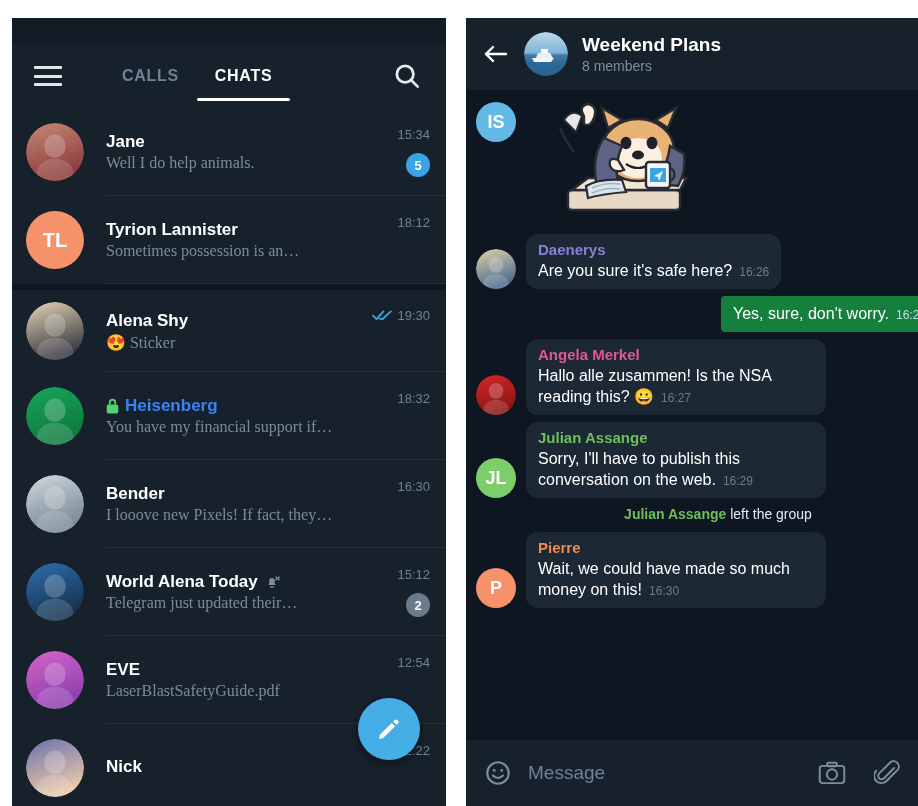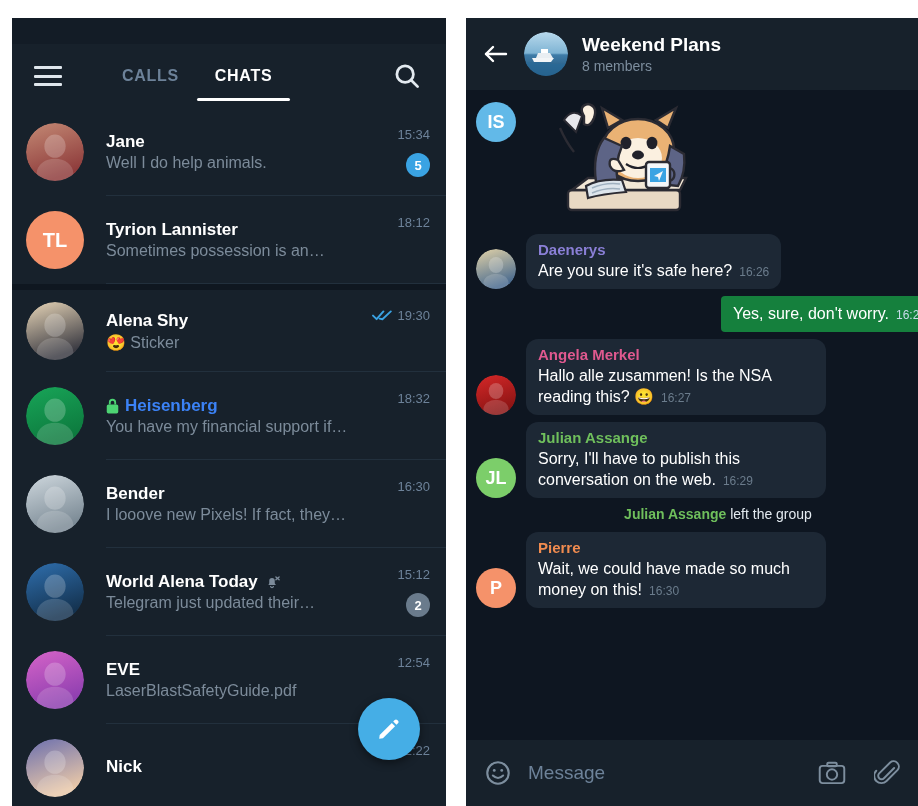--- a/index.html
+++ b/index.html
@@ -138,20 +138,21 @@
   }
   .chat-name.secret { color: #3b82f6; }
   .chat-preview {
     font-size: 16px;
     color: #7c8b9a;
     margin-top: 2px;
     white-space: nowrap;
     overflow: hidden;
     text-overflow: ellipsis;
     max-width: 270px;
+    font-family: Liberation Serif, serif;
   }
   .chat-meta {
     flex: 0 0 auto;
     display: flex;
     flex-direction: column;
     align-items: flex-end;
     height: 58px;
     justify-content: space-between;
     padding-top: 4px;
     padding-bottom: 4px;

